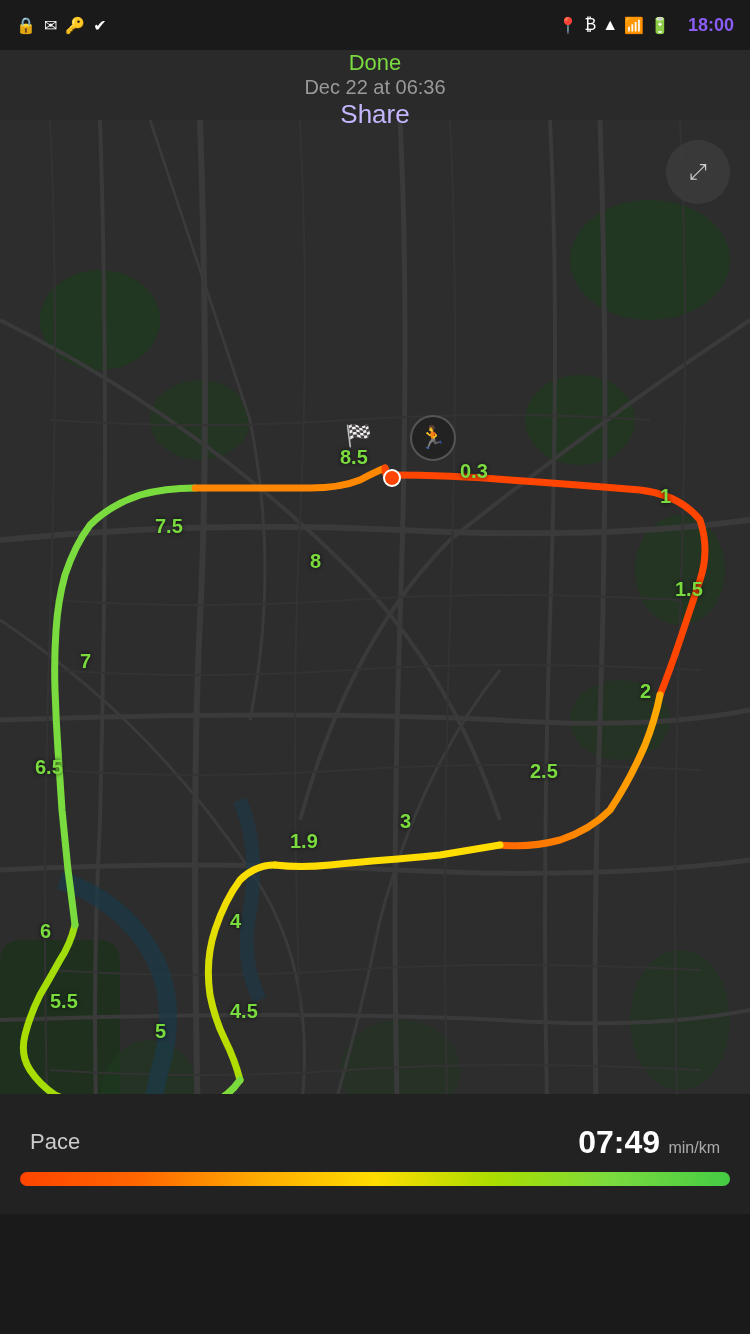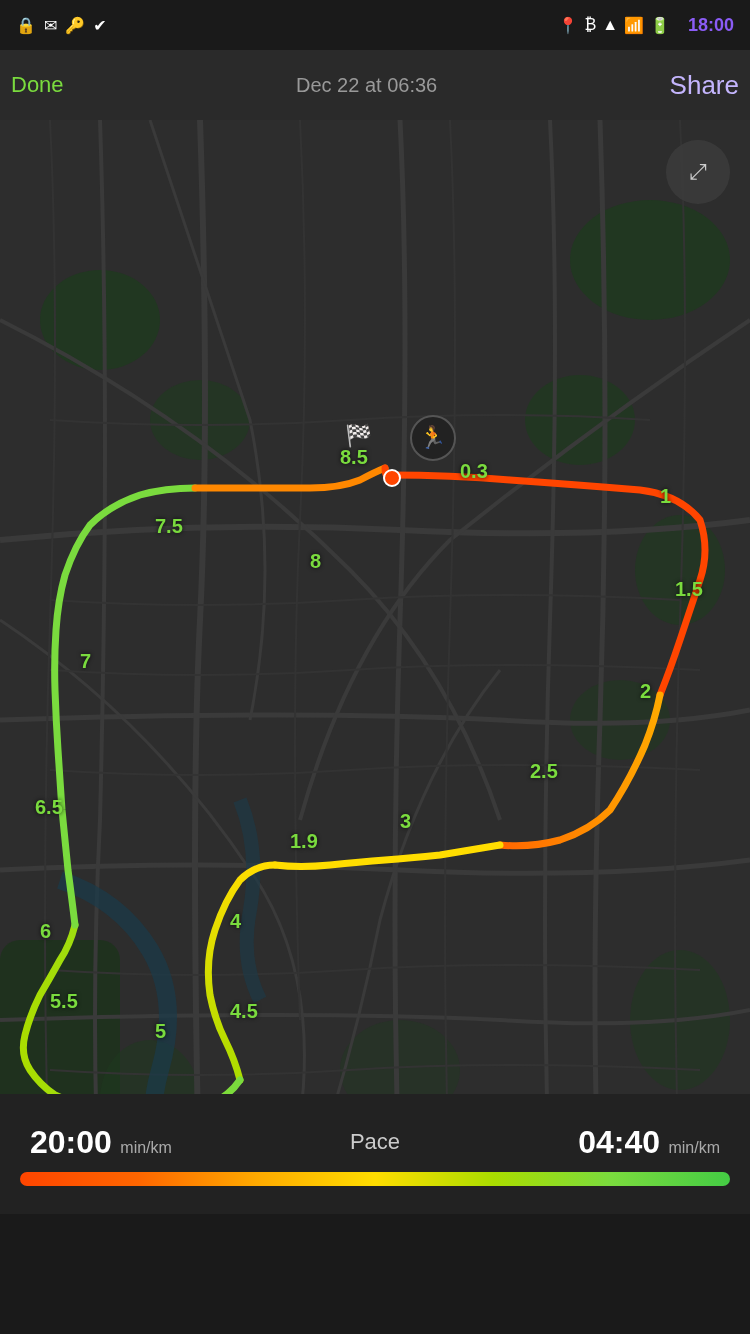--- a/index.html
+++ b/index.html
@@ -49,23 +49,24 @@
     }
 
     
     #nav-bar {
       width: 750px;
       height: 70px;
       background: #2a2a2a;
       display: flex;
       align-items: center;
       justify-content: space-between;
-      padding: 0 11px;
+      padding: 0 40px;
       position: relative;
       z-index: 10;
+      flex-direction: column;
     }
     .nav-done {
       color: #7adb3e;
       font-size: 22px;
       font-weight: 500;
       cursor: pointer;
     }
     .nav-title {
       color: #999;
       font-size: 20px;
@@ -341,44 +342,40 @@
       <div class="km-label" style="top: 458px; left: 675px;">1.5</div>
       <div class="km-label" style="top: 560px; left: 640px;">2</div>
       <div class="km-label" style="top: 640px; left: 530px;">2.5</div>
       <div class="km-label" style="top: 690px; left: 400px;">3</div>
       <div class="km-label" style="top: 710px; left: 290px;">1.9</div>
       <div class="km-label" style="top: 790px; left: 230px;">4</div>
       <div class="km-label" style="top: 880px; left: 230px;">4.5</div>
       <div class="km-label" style="top: 900px; left: 155px;">5</div>
       <div class="km-label" style="top: 870px; left: 50px;">5.5</div>
       <div class="km-label" style="top: 800px; left: 40px;">6</div>
-      <div class="km-label" style="top: 636px; left: 35px; margin-top: 40px;">6.5</div>
+      <div class="km-label" style="top: 636px; left: 35px;">6.5</div>
       <div class="km-label" style="top: 530px; left: 80px;">7</div>
       <div class="km-label" style="top: 395px; left: 155px;">7.5</div>
       <div class="km-label" style="top: 430px; left: 310px;">8</div>
       <div class="km-label" style="top: 326px; left: 340px;">8.5</div>
     </div>
 
   <div id="expand-btn">
     <span class="expand-icon">⤢</span>
   </div>
 
   <div id="runner-icon">
     <span class="runner-emoji">🏃</span>
   </div>
 
   <div id="start-icon">🏁</div>
 
   <div id="stats-bar">
     <div class="stats-row">
-      <div>
-        <span class="stat-value-left">20:00</span>
-        <span class="stat-unit-left">min/km</span>
-      </div>
       <span class="stat-label">Pace</span>
       <div>
-        <span class="stat-value-right">04:40</span>
+        <span class="stat-value-right">07:49</span>
         <span class="stat-unit-right">min/km</span>
       </div>
     </div>
     <div class="pace-gradient-bar"></div>
   </div>
 </div>
 
 </body></html>

